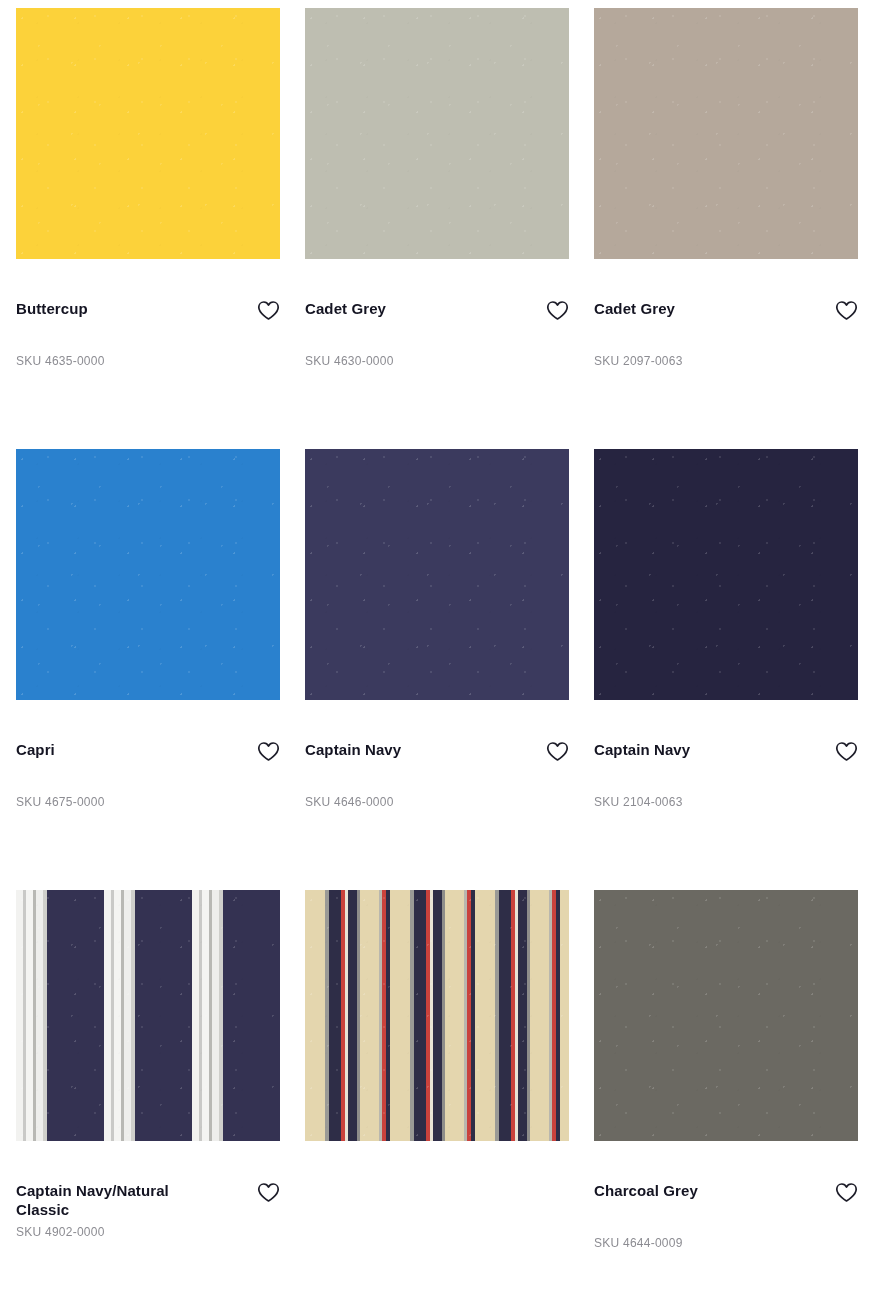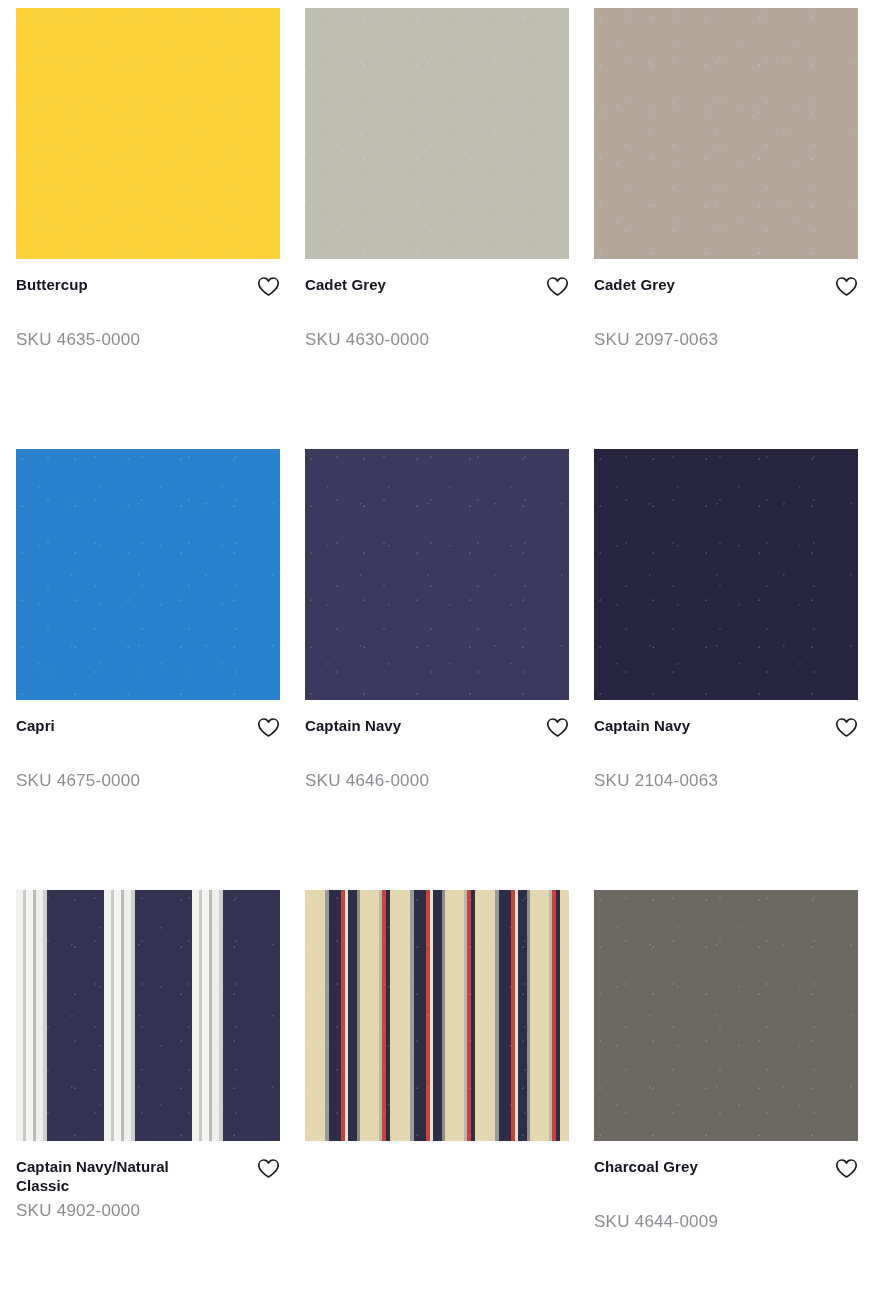--- a/index.html
+++ b/index.html
@@ -44,40 +44,41 @@
     pointer-events:none;
   }
   .meta{
     padding-top:16px;
   }
   .titlerow{
     display:flex;
     align-items:flex-start;
     justify-content:space-between;
     gap:2px;
+    margin-top:24px;
   }
   .title{
     font-size:15px;
     font-weight:bold;
     color:#141422;
     line-height:1.28;
     letter-spacing:.1px;
     max-width:205px;
   }
   .fav{
     flex:0 0 auto;
     width:23px;height:21px;
     margin-top:1px;
     cursor:pointer;
     background:none;border:0;padding:0;
   }
   .fav svg{display:block;}
   .sku{
     margin-top:33px;
-    font-size:17px;
+    font-size:12px;
     color:#8c8c92;
     letter-spacing:.25px;
   }
   .card.tall .sku{margin-top:6px;}
 </style>
 </head>
 <body>
 
 <div class="grid" id="grid">
     <div class="card">

